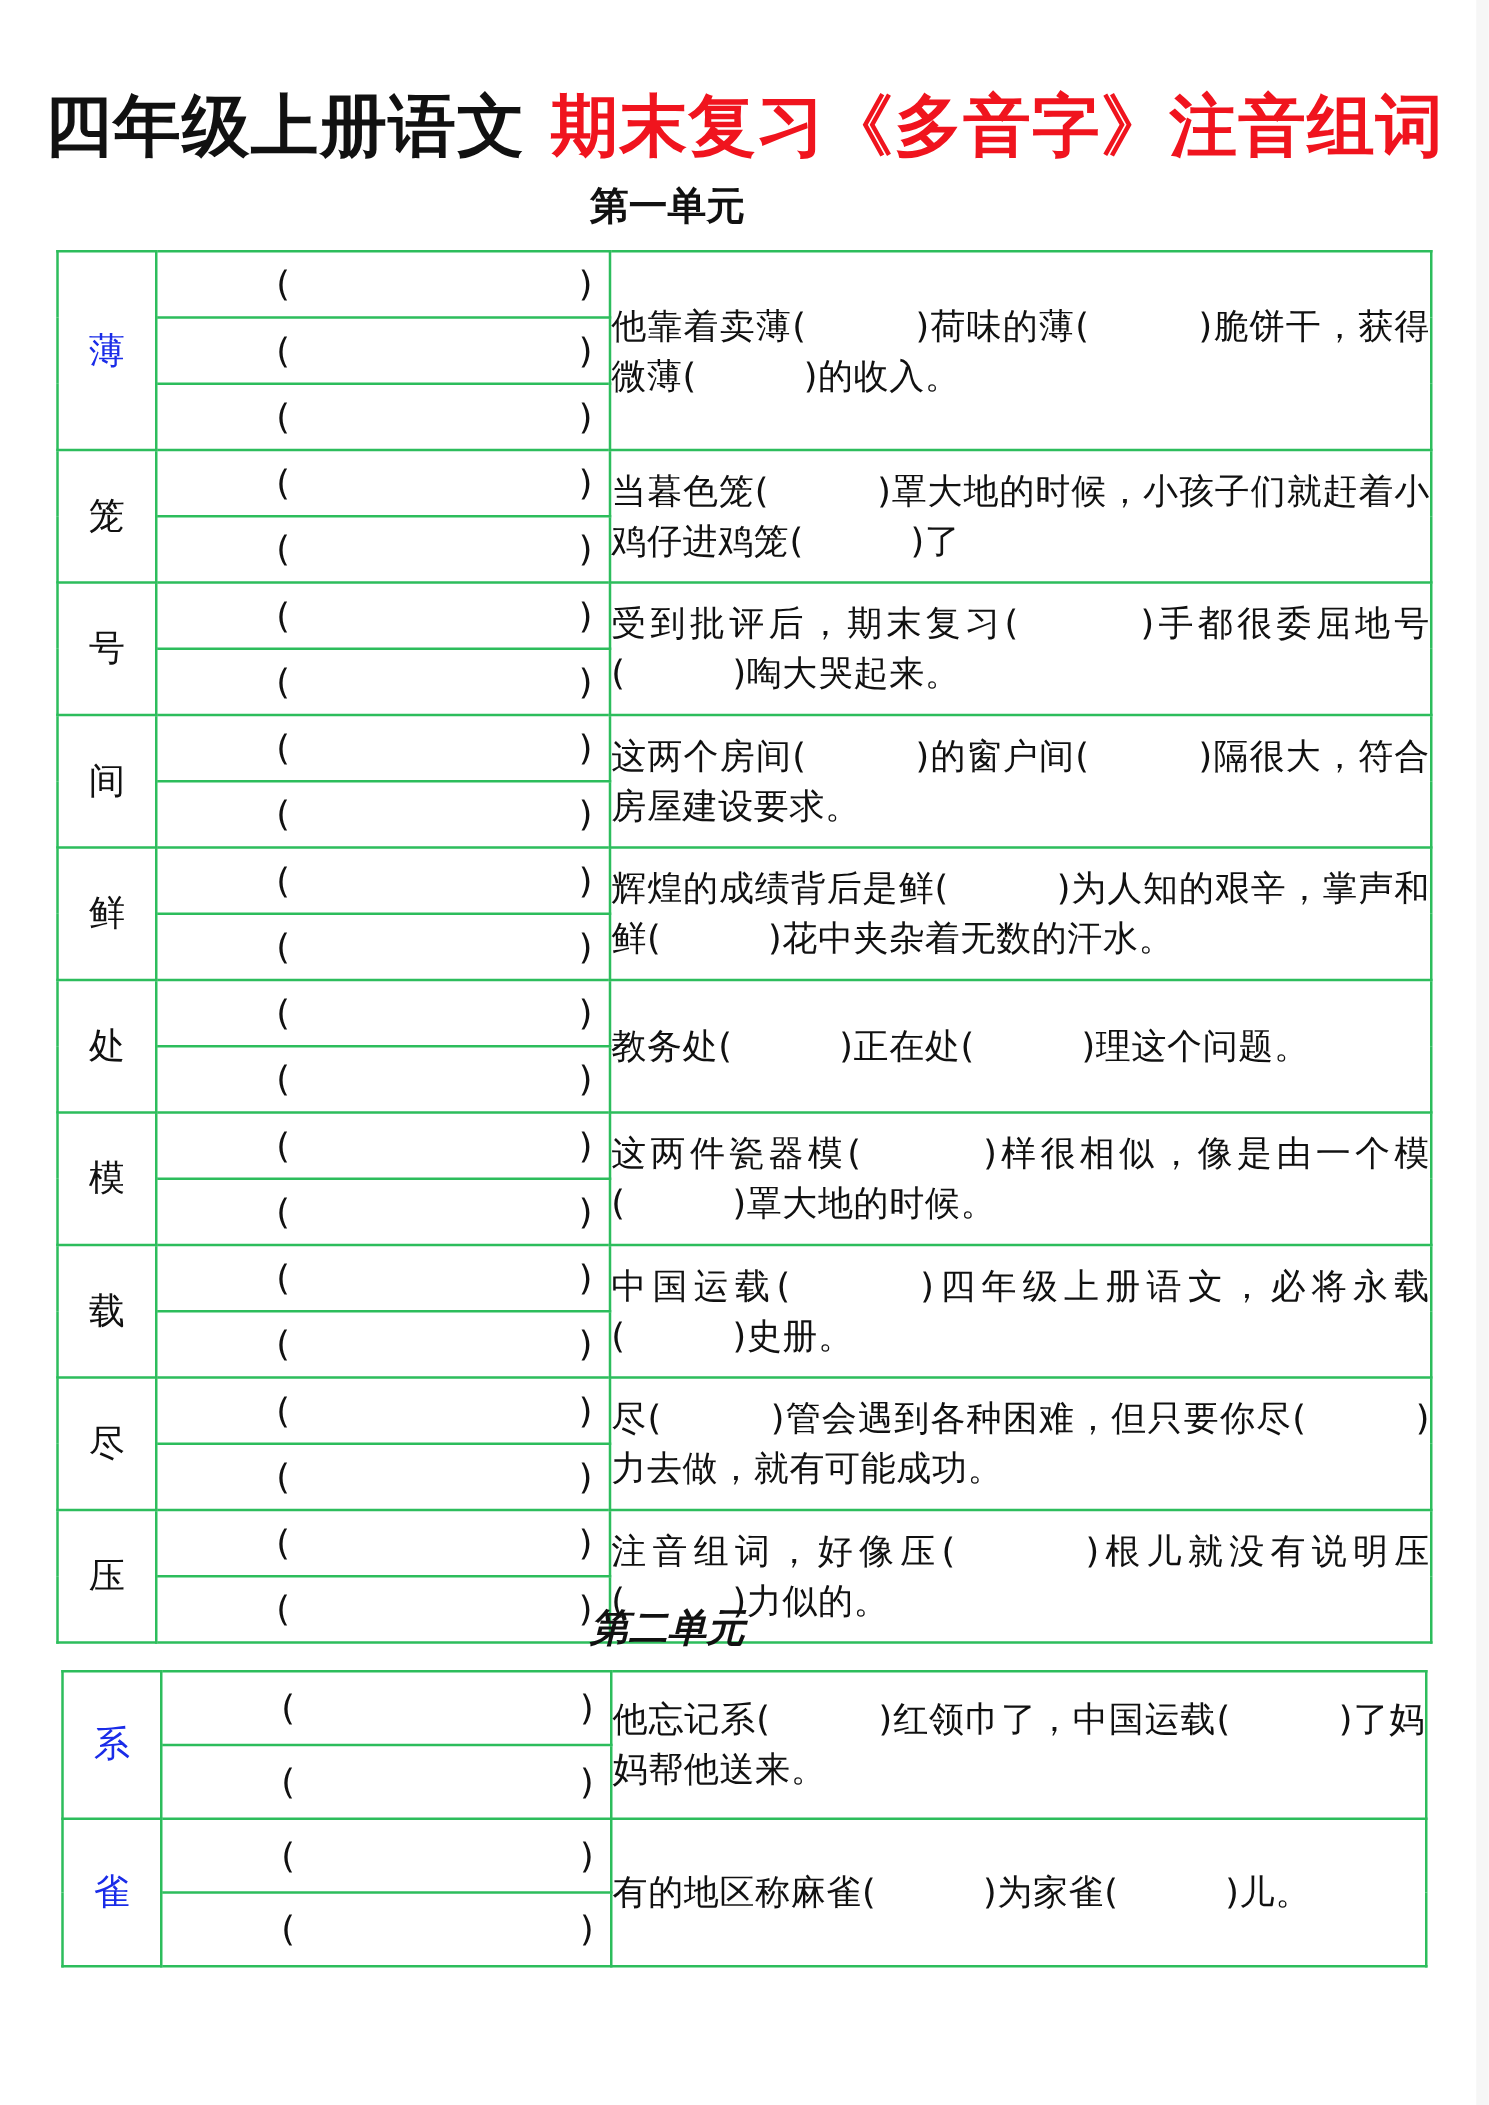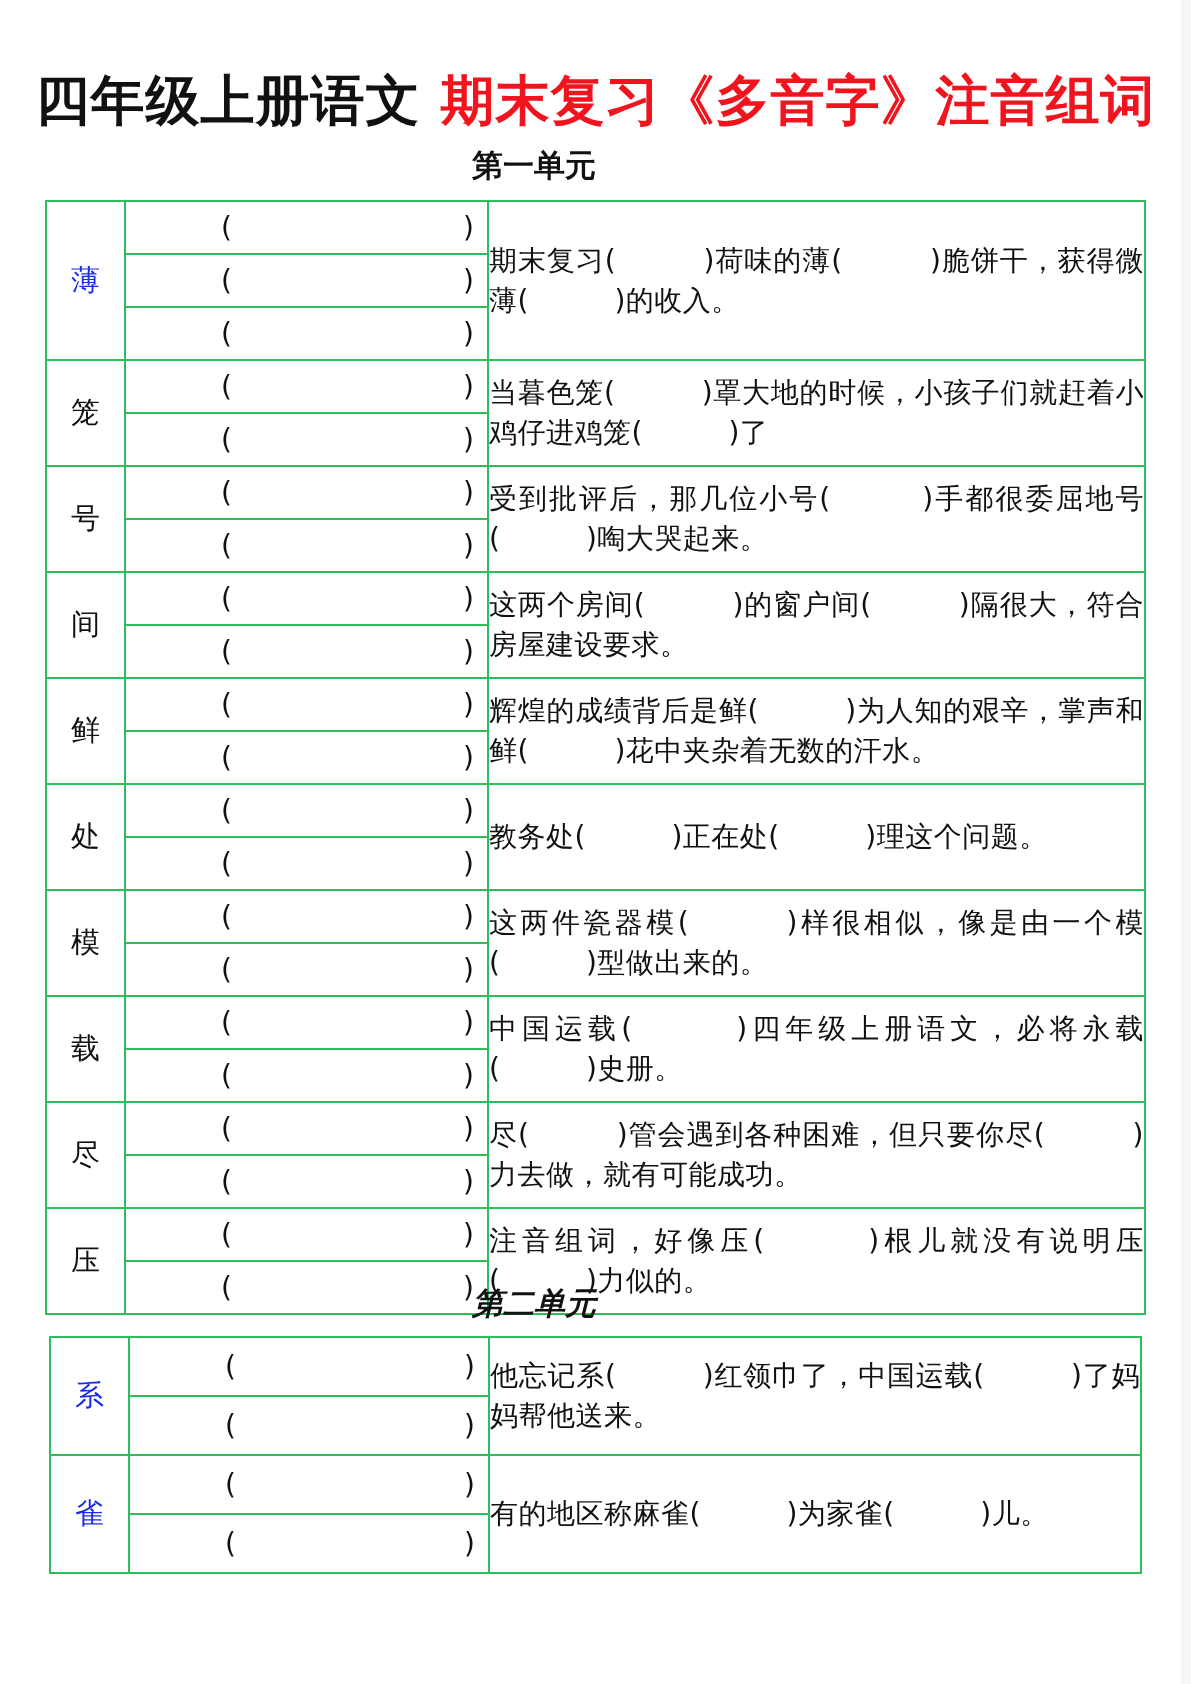--- a/index.html
+++ b/index.html
@@ -57,21 +57,21 @@
     </colgroup>
   <tbody id="tbody-unit-1">
       <tr style="height: 51px;">
         <td class="char blue" rowspan="3">薄</td>
         <td class="slot">
           <div class="slot-inner" style="height: 51px;">
             <span class="paren-l">(</span>
             <span class="paren-r">)</span>
           </div>
         </td>
-        <td class="sent" rowspan="3">期末复习(　　　)荷味的薄(　　　)脆饼干，获得微薄(　　　)的收入。</td>
+        <td class="sent" rowspan="3">他靠着卖薄(　　　)荷味的薄(　　　)脆饼干，获得微薄(　　　)的收入。</td>
       </tr>
       <tr style="height: 51px;">
         <td class="slot">
           <div class="slot-inner" style="height: 51px;">
             <span class="paren-l">(</span>
             <span class="paren-r">)</span>
           </div>
         </td>
       </tr>
       <tr style="height: 51px;">
@@ -101,21 +101,21 @@
         </td>
       </tr>
       <tr style="height: 51px;">
         <td class="char" rowspan="2">号</td>
         <td class="slot">
           <div class="slot-inner" style="height: 51px;">
             <span class="paren-l">(</span>
             <span class="paren-r">)</span>
           </div>
         </td>
-        <td class="sent" rowspan="2">受到批评后，那几位小号(　　　)手都很委屈地号(　　　)啕大哭起来。</td>
+        <td class="sent" rowspan="2">受到批评后，期末复习(　　　)手都很委屈地号(　　　)啕大哭起来。</td>
       </tr>
       <tr style="height: 51px;">
         <td class="slot">
           <div class="slot-inner" style="height: 51px;">
             <span class="paren-l">(</span>
             <span class="paren-r">)</span>
           </div>
         </td>
       </tr>
       <tr style="height: 51px;">
@@ -173,21 +173,21 @@
         </td>
       </tr>
       <tr style="height: 51px;">
         <td class="char" rowspan="2">模</td>
         <td class="slot">
           <div class="slot-inner" style="height: 51px;">
             <span class="paren-l">(</span>
             <span class="paren-r">)</span>
           </div>
         </td>
-        <td class="sent" rowspan="2">这两件瓷器模(　　　)样很相似，像是由一个模(　　　)型做出来的。</td>
+        <td class="sent" rowspan="2">这两件瓷器模(　　　)样很相似，像是由一个模(　　　)罩大地的时候。</td>
       </tr>
       <tr style="height: 51px;">
         <td class="slot">
           <div class="slot-inner" style="height: 51px;">
             <span class="paren-l">(</span>
             <span class="paren-r">)</span>
           </div>
         </td>
       </tr>
       <tr style="height: 51px;">

